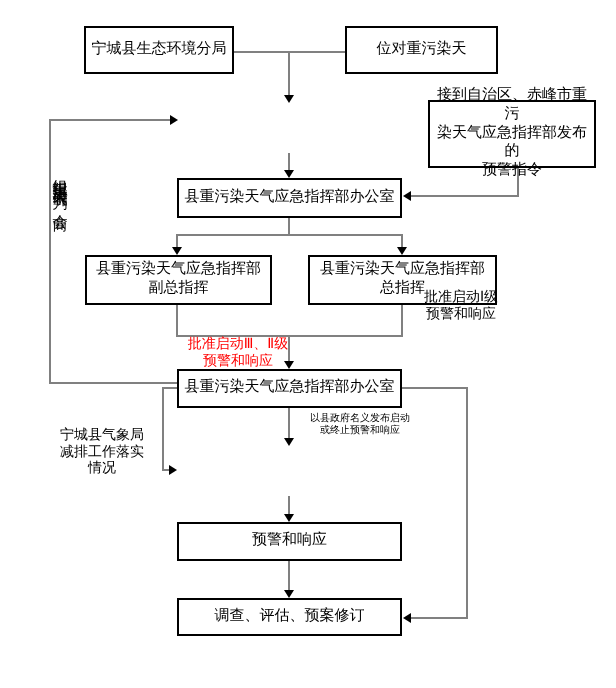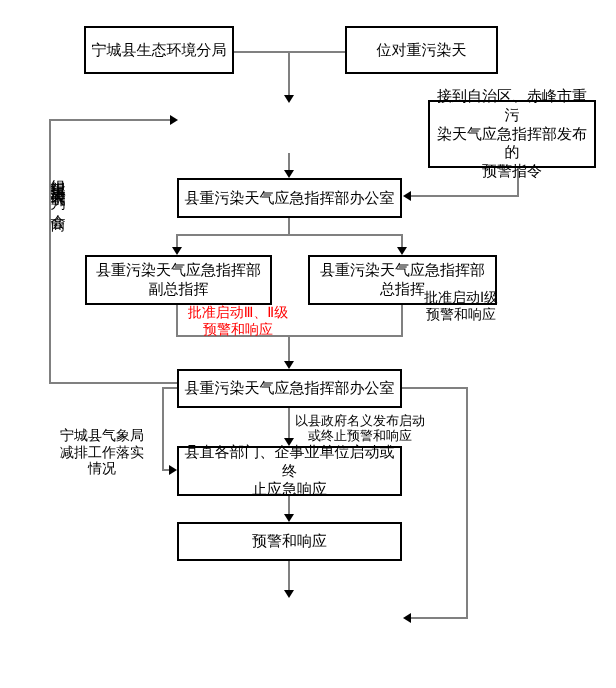--- a/index.html
+++ b/index.html
@@ -5,21 +5,21 @@
   :root{
     --line:#808080;
     --border:#000000;
     --warning-text:#ff0000;
   }
   html,body{margin:0;padding:0;background:#fff;}
   #canvas{
     position:relative;
     width:616px;height:688px;
     background:#ffffff;
-    font-family:Liberation Sans, sans-serif;
+    font-family:Liberation Mono, monospace;
     color:#000;
     overflow:hidden;
     border-radius:24px;
   }
   .node{
     position:absolute;
     box-sizing:border-box;
     border:2px solid var(--border);
     background:#fff;
     display:flex;
@@ -32,22 +32,22 @@
     z-index:3;
   }
   .lbl{
     position:absolute;
     white-space:pre-line;
     text-align:center;
     font-size:14px;
     line-height:1.18;
     z-index:4;
   }
-  .lbl.small{font-size:13px;}
-  .lbl.warning{color:var(--warning-text);}
+  .lbl.small{font-size:10px;}
+  .lbl.warning{color:var(--warning-text);margin-top:32px;}
   .vtext{
     position:absolute;
     writing-mode:vertical-rl;
     text-orientation:upright;
     font-size:15px;
     letter-spacing:2px;
     line-height:1;
     z-index:4;
   }
   .ln{position:absolute;background:var(--line);z-index:1;}
@@ -67,23 +67,22 @@
   <div class="node" style="left:345px;top:26px;width:153px;height:48px;">位对重污染天</div>
   <div class="node" style="left:428px;top:100px;width:168px;height:68px;">接到自治区、赤峰市重污
 染天气应急指挥部发布的
 预警指令</div>
   <div class="node" style="left:177px;top:178px;width:225px;height:40px;">县重污染天气应急指挥部办公室</div>
   <div class="node" style="left:85px;top:255px;width:187px;height:50px;">县重污染天气应急指挥部
 副总指挥</div>
   <div class="node" style="left:308px;top:255px;width:189px;height:50px;">县重污染天气应急指挥部
 总指挥</div>
   <div class="node" style="left:177px;top:369px;width:225px;height:39px;">县重污染天气应急指挥部办公室</div>
-  <div class="node" style="left:177px;top:446px;width:225px;height:50px;">县直各部门、企事业单位启动或终
-止应急响应</div>
   <div class="node" style="left:177px;top:522px;width:225px;height:39px;">预警和响应</div>
+  <div class="node" style="left:177px;top:598px;width:225px;height:38px;">调查、评估、预案修订</div>
 
   <div class="vtext" style="left:51px;top:167px;height:192px;">组织重污染天气研判、会商</div>
   <div class="lbl warning" style="left:176px;top:304px;width:124px;">批准启动Ⅲ、Ⅱ级
 预警和响应</div>
   <div class="lbl" style="left:406px;top:289px;width:110px;">批准启动Ⅰ级
 预警和响应</div>
   <div class="lbl" style="left:56px;top:427px;width:92px;">宁城县气象局
 减排工作落实
 情况</div>
   <div class="lbl small" style="left:294px;top:413px;width:132px;">以县政府名义发布启动

